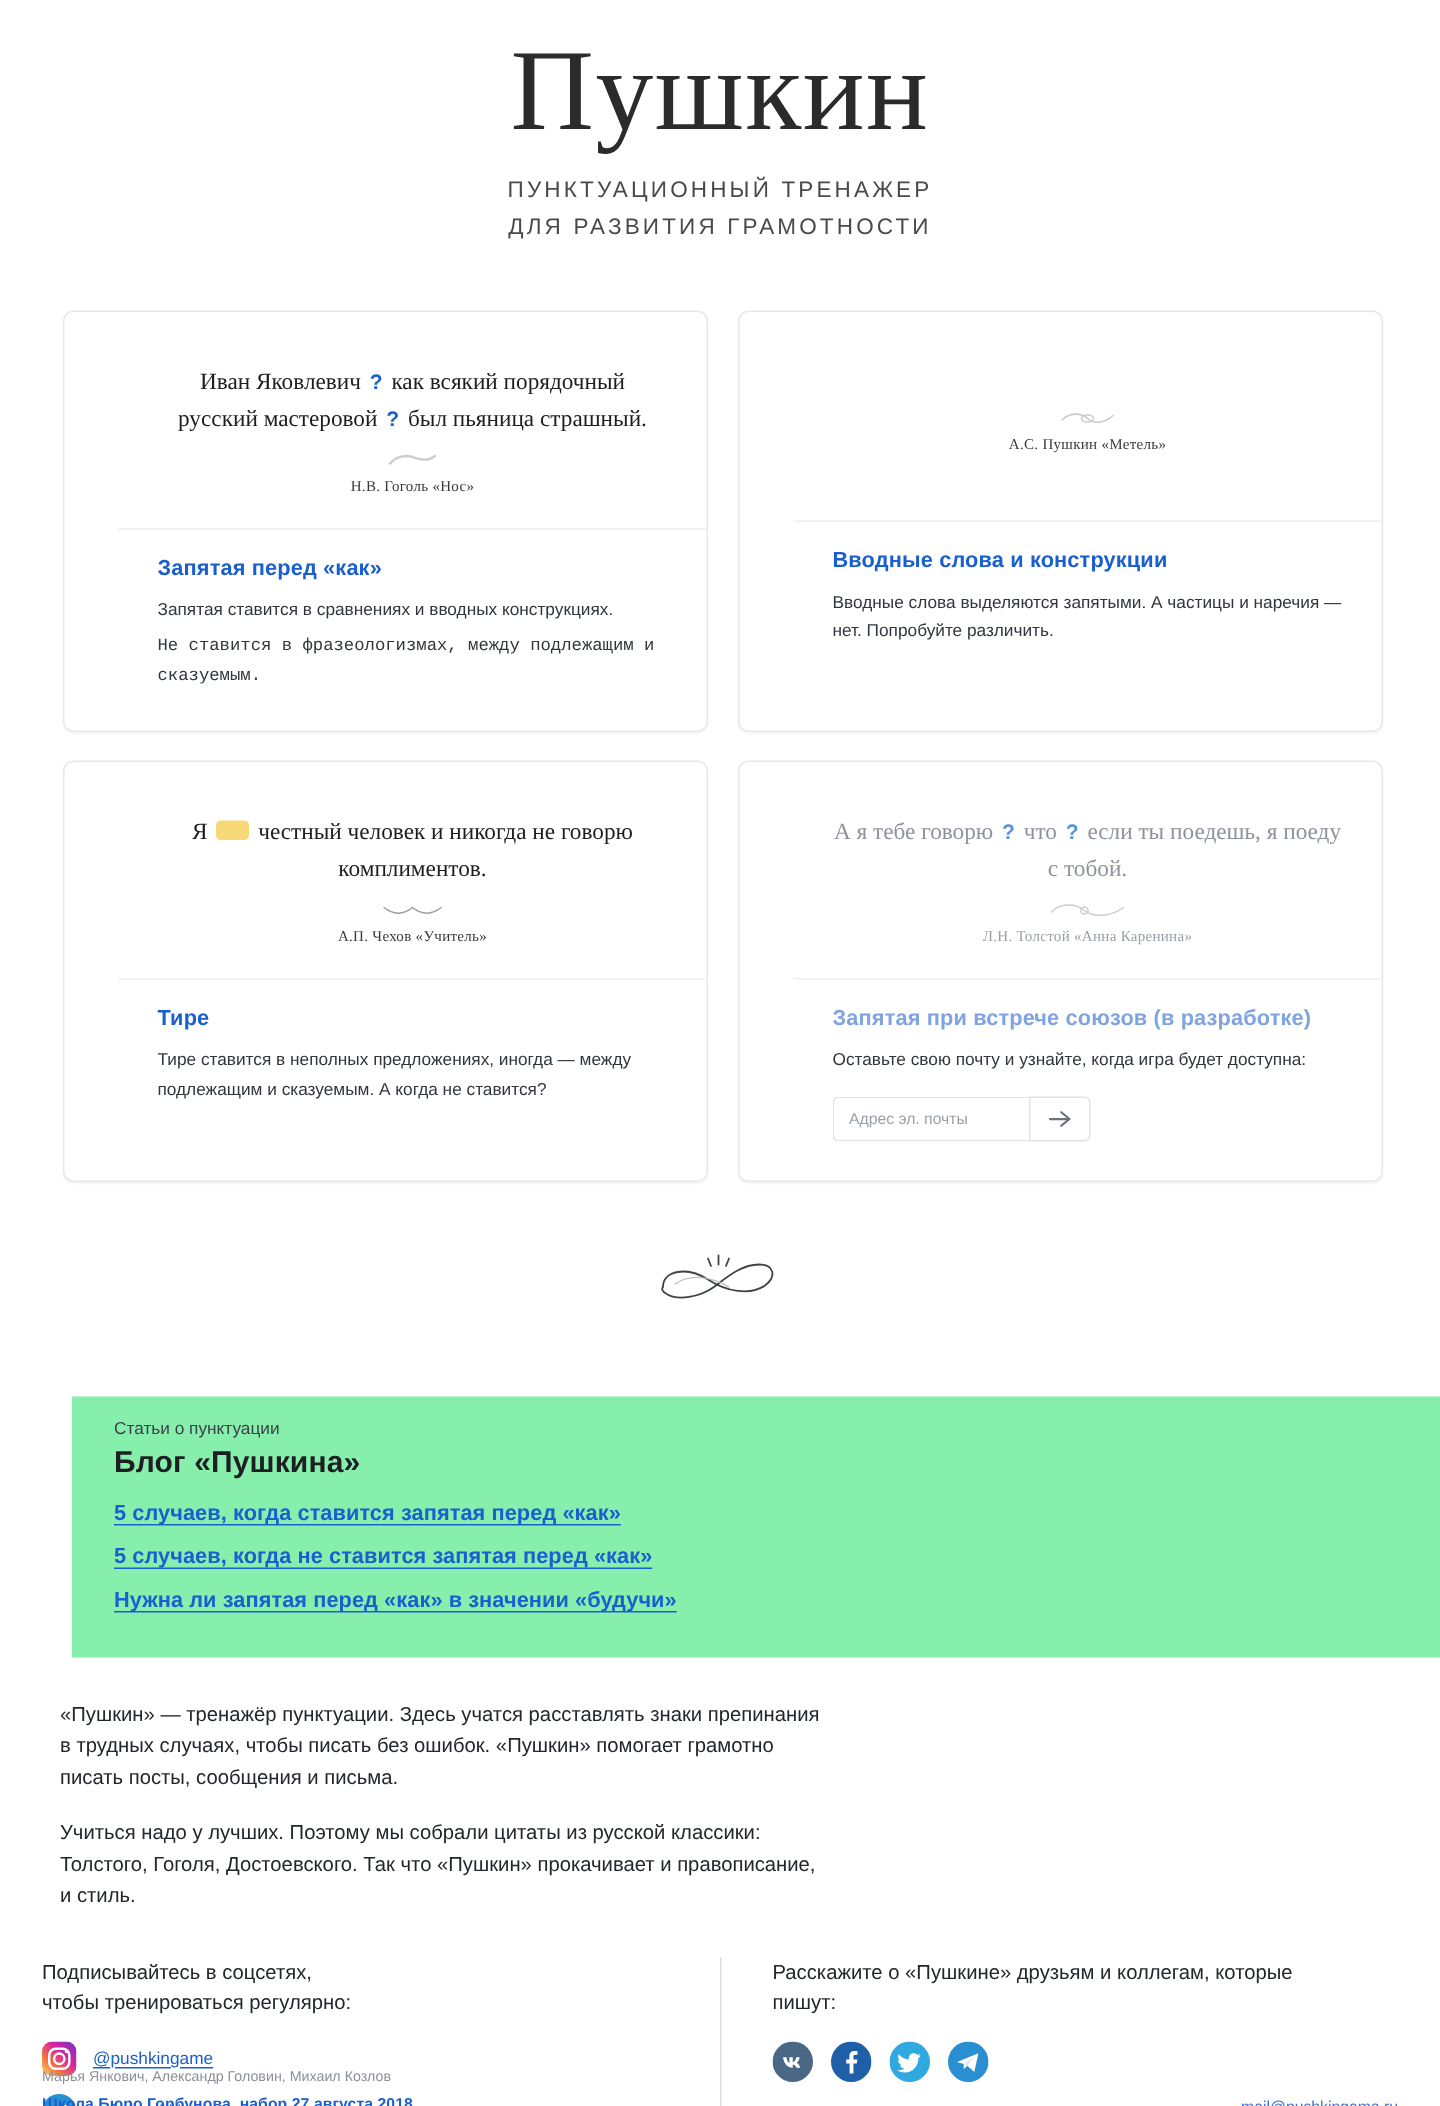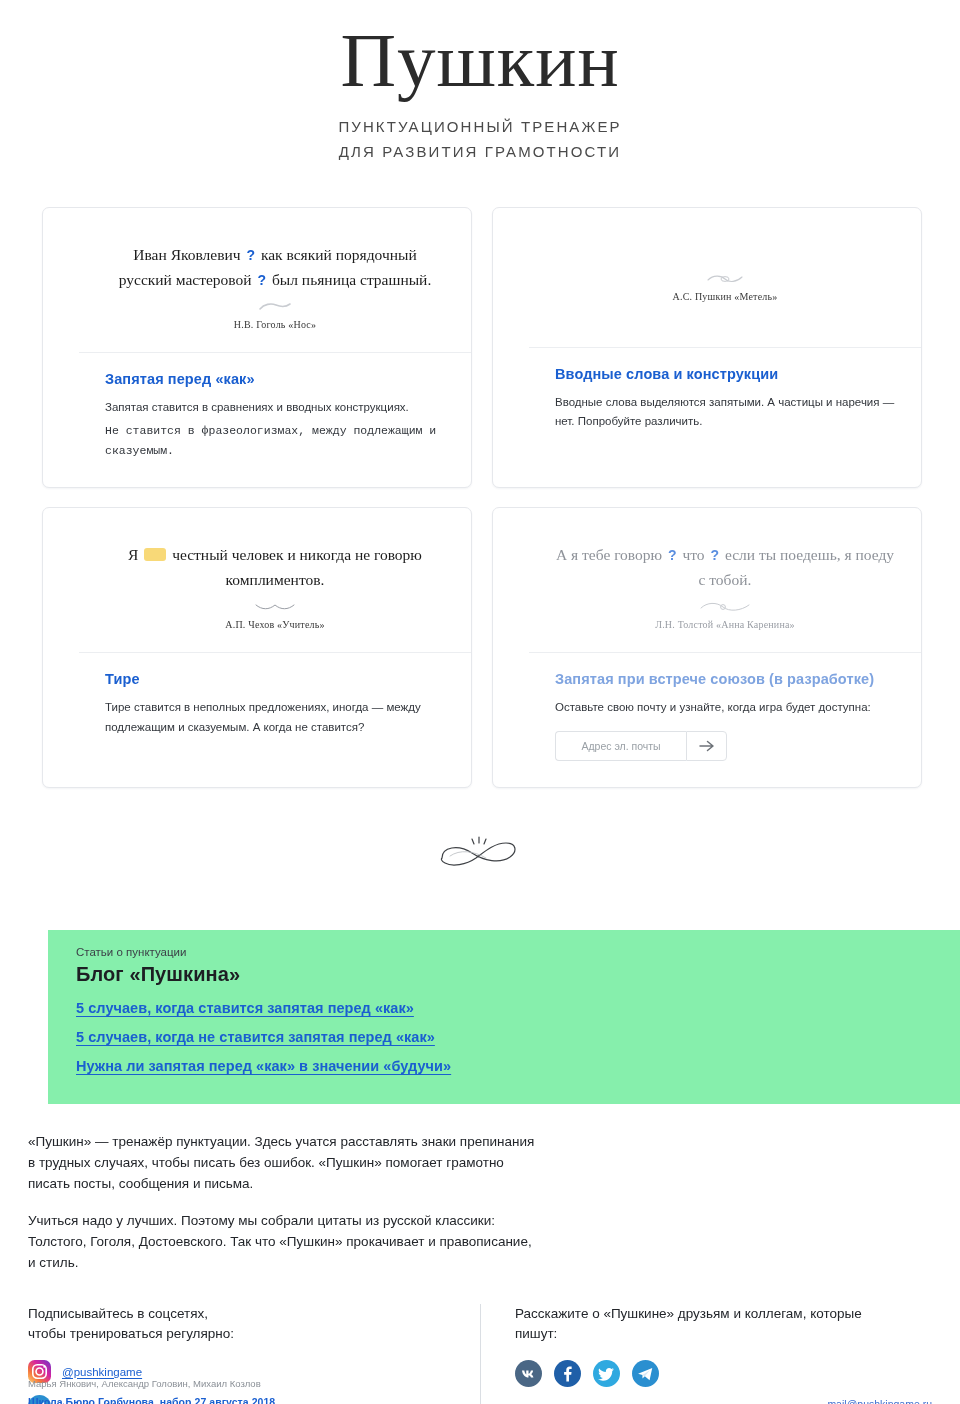--- a/index.html
+++ b/index.html
@@ -122,21 +122,20 @@
     height: 30px;
     border: 1px solid #dfe2e6;
     border-right: none;
     border-radius: 4px 0 0 4px;
     padding: 0 10px;
     font-size: 10.5px;
     font-family: "Liberation Sans", sans-serif;
     color: #333;
     background: #fff;
     outline: none;
-    text-align: center;
   }
   .email-input::placeholder { color: #9aa0a6; }
   .email-send {
     width: 41px;
     height: 30px;
     border: 1px solid #dfe2e6;
     border-radius: 0 4px 4px 0;
     background: #fff;
     cursor: pointer;
     display: flex;
@@ -171,21 +170,21 @@
     font-weight: 700;
     color: #1a5fd0;
     text-decoration: underline;
     text-underline-offset: 3px;
     margin-bottom: 13px;
     letter-spacing: 0.05px;
   }
   .blog-link:last-child { margin-bottom: 0; }
 
   
-  .about { padding: 28px 28px 0; }
+  .about { padding: 28px 40px 0; }
   .about p {
     font-size: 13.5px;
     line-height: 1.54;
     color: #23262b;
     max-width: 510px;
   }
   .about p + p { margin-top: 17px; }
 
   
   .social {

